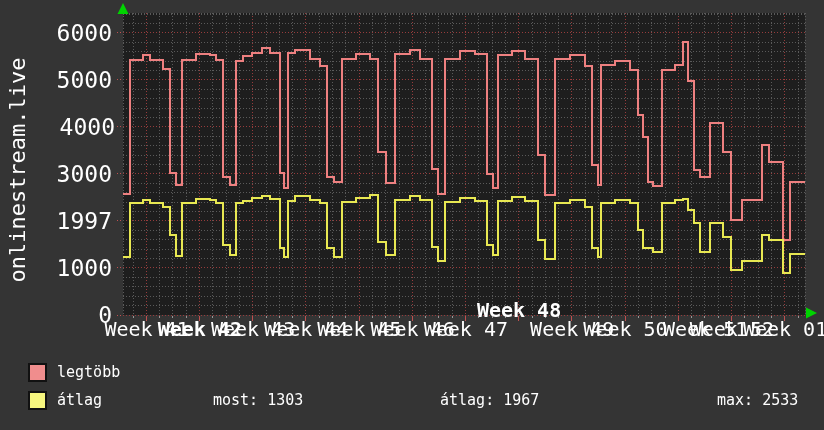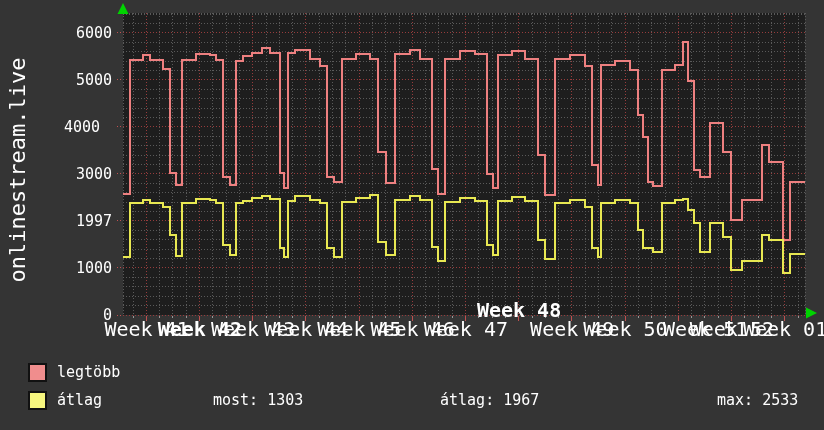--- a/index.html
+++ b/index.html
@@ -6,21 +6,21 @@
   .graph{
     position:relative; width:824px; height:430px; background:#343434;
     font-family:"DejaVu Sans Mono", monospace; color:#ffffff; overflow:hidden;
   }
   .vtitle{
     position:absolute; left:17px; top:170px;
     transform:translate(-50%,-50%) rotate(-90deg);
     font-size:22px; white-space:nowrap; letter-spacing:0px;
   }
   svg.plot{position:absolute; left:0; top:0;}
-  .ylab{position:absolute; width:60px; text-align:right; font-size:15px; line-height:22px;}
+  .ylab{position:absolute; width:60px; text-align:right; font-size:23px; line-height:22px;}
   .xlab{position:absolute; font-size:20px; line-height:20px; white-space:pre;}
   .legend-swatch{position:absolute; width:15px; height:15px; border:2px solid #111111;}
   .legend-text{position:absolute; font-size:15px; line-height:21px; white-space:pre;}
 </style>
 </head>
 <body>
 
 <div class="graph">
 
   <div class="vtitle">onlinestream.live</div>
@@ -176,21 +176,21 @@
       <path d="M123.0,257.2H129.8V203.1H142.7V199.8H150.2V203.1H163.1V206.9H169.9V235.1H176.0V256.2H182.0V203.1H195.7V198.9H210.0V199.8H216.1V203.1H222.9V244.5H229.7V254.8H235.8V203.1H242.6V200.8H251.7V198.4H262.3V196.1H269.8V198.9H279.7V247.8H284.2V257.2H288.0V200.8H294.8V196.1H310.0V199.8H319.8V203.1H326.6V247.8H334.2V257.2H341.8V202.2H356.1V197.5H369.8V195.1H378.1V241.7H385.7V255.3H394.7V199.8H409.9V196.1H419.7V199.8H431.8V246.8H437.9V260.9H444.7V202.2H459.8V197.5H475.0V200.8H487.1V244.5H493.1V255.3H497.7V200.8H512.1V196.6H524.9V200.8H537.8V239.8H544.6V258.6H555.2V203.1H569.6V199.8H584.7V206.9H591.5V247.8H597.6V257.2H600.6V203.1H615.0V199.8H630.1V203.1H637.7V229.9H643.0V247.8H652.9V252.0H661.9V203.1H674.8V199.8H683.1V198.9H687.7V210.2H693.7V223.0H699.8V252.0H709.6V223.3H723.3V237.4H730.8V270.3H742.2V260.9H761.9V235.1H769.4V239.8H783.0V272.7H789.9V253.8H805" fill="none" stroke="#e8e852" stroke-width="2" shape-rendering="crispEdges"></path>
       <polygon points="123,3 117.5,14 128.5,14" fill="#00d400"></polygon>
       <polygon points="817,313 806,307.5 806,318.5" fill="#00d400"></polygon>
     </svg>
 
   <div id="ylabels">
       <span class="ylab" style="left: 52px; top: 304px;">0</span>
       <span class="ylab" style="left: 52px; top: 256.996px;">1000</span>
       <span class="ylab" style="left: 52px; top: 209.992px;">1997</span>
       <span class="ylab" style="left: 52px; top: 162.988px;">3000</span>
-      <span class="ylab" style="left: 40px; top: 115.984px;">4000</span>
+      <span class="ylab" style="left: 55px; top: 115.984px;">4000</span>
       <span class="ylab" style="left: 52px; top: 68.9805px;">5000</span>
       <span class="ylab" style="left: 52px; top: 21.9767px;">6000</span>
     </div>
   <div id="xlabels">
       <span class="xlab" style="left: 104.5px; top: 319px;">Week 41</span>
       <span class="xlab" style="left: 157.7px; top: 319px; font-weight: bold;">Week 42</span>
       <span class="xlab" style="left: 210.9px; top: 319px;">Week 43</span>
       <span class="xlab" style="left: 264.1px; top: 319px;">Week 44</span>
       <span class="xlab" style="left: 317.3px; top: 319px;">Week 45</span>
       <span class="xlab" style="left: 370.5px; top: 319px;">Week 46</span>

